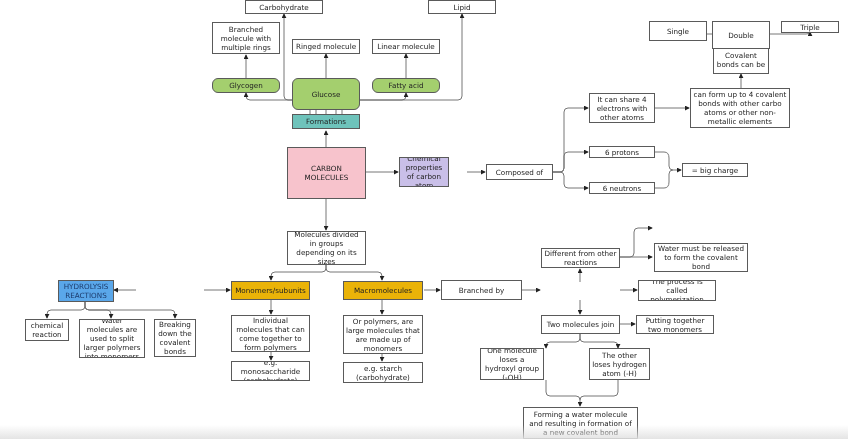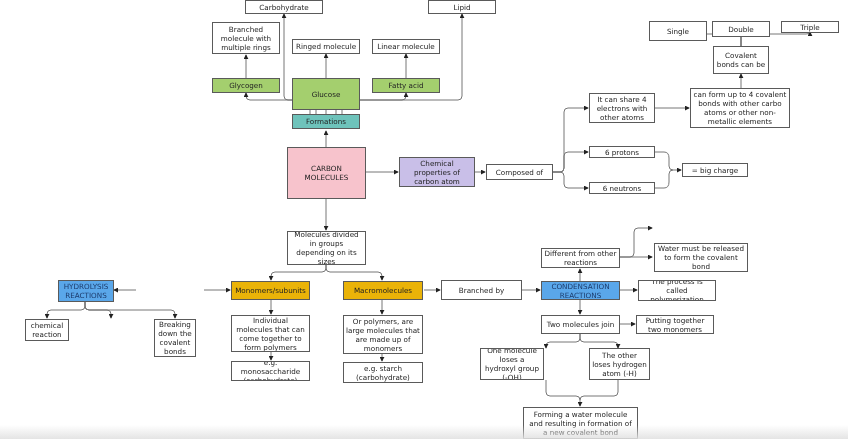--- a/index.html
+++ b/index.html
@@ -10,21 +10,21 @@
   }
   #canvas { position:absolute; left:0; top:0; width:848px; height:439px; }
   svg#links { position:absolute; left:0; top:0; width:848px; height:439px; }
   .node {
     position:absolute; box-sizing:border-box;
     border:1px solid #5a5a5a; background:#ffffff;
     display:flex; align-items:center; justify-content:center;
     text-align:center; font-size:7.2px; line-height:9px; color:#222;
     padding:1px 2px; overflow:hidden;
   }
-  .green { background:#a4cf6e; }
+  .green { background:#a4cf6e;border-radius:6px; }
   .teal { background:#6ec3bb; }
   .pink { background:#f7c3cc; }
   .purple { background:#c9bfe8; }
   .lightblue { background:#eab308; }
   .blue { background:#5aa7ea; color:#1b3a6b; }
   .bottom-shade {
     position:absolute; left:0; right:0; bottom:0; height:14px;
     background:linear-gradient(to bottom, rgba(255,255,255,0), rgba(225,225,225,0.9));
     pointer-events:none;
   }
@@ -98,50 +98,50 @@
   <div class="node" style="left:292px;top:39px;width:68px;height:15px;">Ringed molecule</div>
   <div class="node" style="left:372px;top:39px;width:68px;height:15px;">Linear molecule</div>
 
   <div class="node green" style="left:212px;top:78px;width:68px;height:15px;">Glycogen</div>
   <div class="node green" style="left:292px;top:78px;width:68px;height:32px;">Glucose</div>
   <div class="node green" style="left:372px;top:78px;width:68px;height:15px;">Fatty acid</div>
 
   <div class="node teal" style="left:292px;top:114px;width:68px;height:15px;">Formations</div>
 
   <div class="node pink" style="left:287px;top:147px;width:79px;height:52px;">CARBON MOLECULES</div>
-  <div class="node purple" style="left:399px;top:157px;width:76px;height:30px;">Chemical properties of carbon atom</div>
+  <div class="node purple" style="left:399px;top:157px;width:50px;height:30px;">Chemical properties of carbon atom</div>
   <div class="node" style="left:486px;top:164px;width:67px;height:16px;">Composed of</div>
 
   <div class="node" style="left:589px;top:93px;width:66px;height:30px;">It can share 4 electrons with other atoms</div>
   <div class="node" style="left:690px;top:88px;width:100px;height:40px;">can form up to 4 covalent bonds with other carbo atoms or other non-metallic elements</div>
   <div class="node" style="left:713px;top:46px;width:56px;height:28px;">Covalent bonds can be</div>
   <div class="node" style="left:649px;top:21px;width:58px;height:20px;">Single</div>
-  <div class="node" style="left:712px;top:21px;width:58px;height:16px;text-align:right;">Double</div>
+  <div class="node" style="left:712px;top:21px;width:58px;height:28px;text-align:right;">Double</div>
   <div class="node" style="left:781px;top:21px;width:58px;height:12px;">Triple</div>
 
   <div class="node" style="left:589px;top:146px;width:66px;height:12px;">6 protons</div>
   <div class="node" style="left:589px;top:182px;width:66px;height:12px;">6 neutrons</div>
   <div class="node" style="left:682px;top:163px;width:66px;height:14px;">= big charge</div>
 
   <div class="node" style="left:287px;top:231px;width:79px;height:34px;">Molecules divided in groups depending on its sizes</div>
 
   <div class="node blue" style="left:58px;top:280px;width:56px;height:22px;">HYDROLYSIS REACTIONS</div>
   <div class="node" style="left:25px;top:319px;width:44px;height:22px;">chemical reaction</div>
+  <div class="node" style="left:79px;top:319px;width:66px;height:39px;">Water molecules are used to split larger polymers into monomers</div>
   <div class="node" style="left:154px;top:319px;width:42px;height:38px;">Breaking down the covalent bonds</div>
 
   <div class="node lightblue" style="left:231px;top:281px;width:79px;height:19px;">Monomers/subunits</div>
   <div class="node" style="left:231px;top:315px;width:79px;height:37px;">Individual molecules that can come together to form polymers</div>
   <div class="node" style="left:231px;top:361px;width:79px;height:20px;">e.g. monosaccharide (carbohydrate)</div>
 
   <div class="node lightblue" style="left:343px;top:281px;width:80px;height:19px;">Macromolecules</div>
   <div class="node" style="left:343px;top:315px;width:80px;height:39px;">Or polymers, are large molecules that are made up of monomers</div>
   <div class="node" style="left:343px;top:362px;width:80px;height:21px;">e.g. starch (carbohydrate)</div>
 
   <div class="node" style="left:441px;top:280px;width:81px;height:20px;">Branched by</div>
-  <div class="node blue" style="left:541px;top:281px;width:79px;height:19px;">CONDENSATION REACTIONS</div>
 
   <div class="node" style="left:541px;top:248px;width:79px;height:20px;">Different from other reactions</div>
   <div class="node" style="left:654px;top:243px;width:94px;height:29px;">Water must be released to form the covalent bond</div>
   <div class="node" style="left:638px;top:280px;width:78px;height:21px;">The process is called polymerization</div>
 
   <div class="node" style="left:541px;top:315px;width:79px;height:19px;">Two molecules join</div>
   <div class="node" style="left:636px;top:315px;width:78px;height:19px;">Putting together two monomers</div>
 
   <div class="node" style="left:480px;top:348px;width:64px;height:32px;">One molecule loses a hydroxyl group (-OH)</div>
   <div class="node" style="left:589px;top:348px;width:61px;height:32px;">The other loses hydrogen atom (-H)</div>

